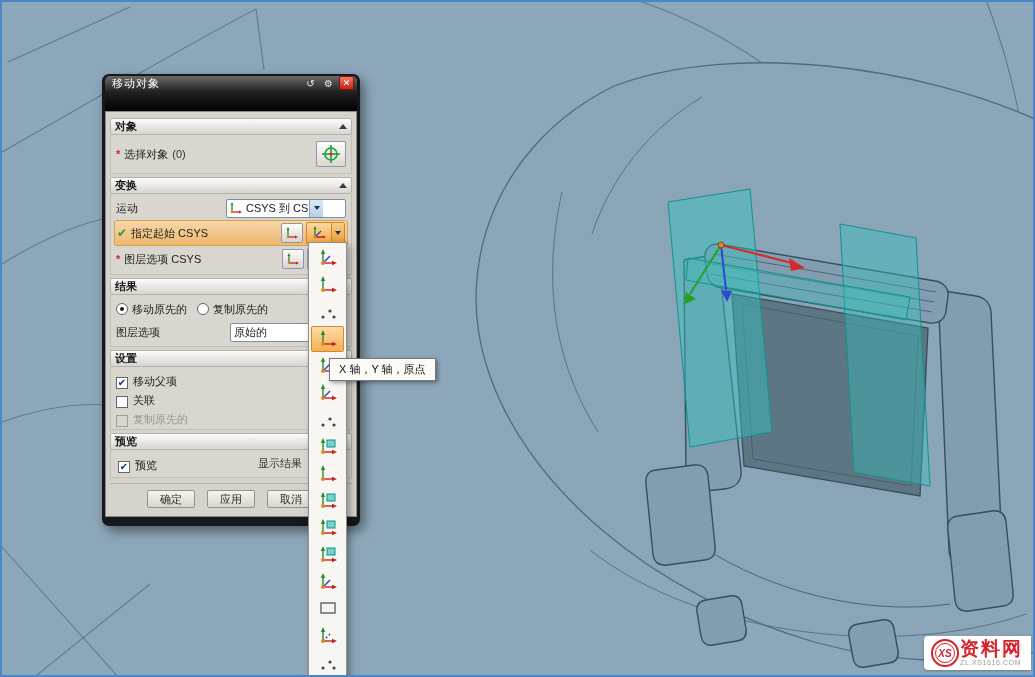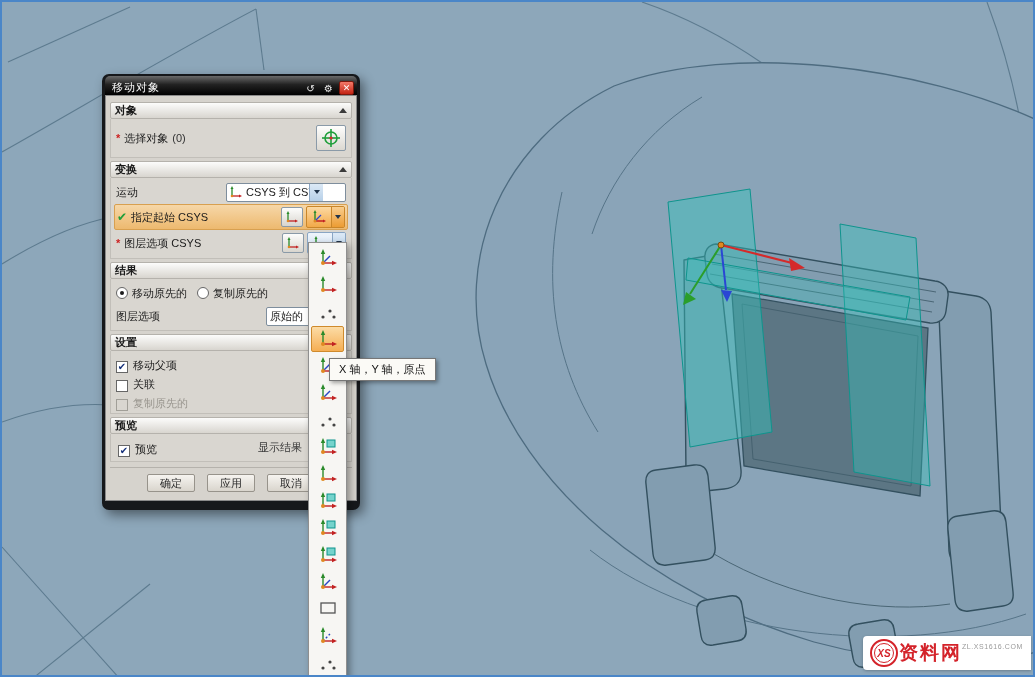--- a/index.html
+++ b/index.html
@@ -3,21 +3,21 @@
 <meta charset="utf-8">
 <style>
   *{margin:0;padding:0;box-sizing:border-box}
   html,body{background:#6b8296}
   body{font-family:"Liberation Sans","DejaVu Sans",sans-serif}
   .stage{position:relative;width:1035px;height:677px;overflow:hidden;border:2px solid #4a86c8;background:#8da7ba}
   .scene{position:absolute;left:0;top:0}
 
   
   .dialog{position:absolute;left:100px;top:72px;width:258px;background:#16181b;border-radius:7px;padding:2px 3px 9px 3px;box-shadow:4px 5px 12px rgba(0,0,0,.45);z-index:20}
-  .titlebar{height:19px;display:flex;align-items:flex-end;padding:0 3px 0 7px;background:linear-gradient(#6a6a6a,#222 45%,#000);border-radius:5px 5px 0 0;color:#fff}
+  .titlebar{height:35px;display:flex;align-items:flex-start;padding:0 3px 0 7px;background:linear-gradient(#6a6a6a,#222 45%,#000);border-radius:5px 5px 0 0;color:#fff}
   .titlebar .title{font-size:11px;flex:1;letter-spacing:1px}
   .tb-btn{width:15px;height:14px;display:flex;align-items:center;justify-content:center;font-size:10px;color:#e8e8e8;margin-left:3px;cursor:default}
   .tb-close{background:linear-gradient(#f47a6a,#c22313);border:1px solid #7d170c;border-radius:2px;color:#fff;font-weight:bold;font-size:9px}
   .dlg-body{background:#d6d3cd;border:1px solid #8a8a8a;padding:3px 4px 6px;font-size:11px;color:#1a1a1a}
   .sec-header{display:flex;align-items:center;height:17px;background:linear-gradient(#fcfcfb,#d8d5cf);border:1px solid #b5b2ac;border-radius:2px;padding:0 4px;margin-top:3px}
   .sec-header .lbl{font-weight:bold;font-size:11px;flex:1}
   .chev{width:0;height:0;border-left:4px solid transparent;border-right:4px solid transparent;border-bottom:5px solid #3a3a3a}
   .panel{background:#d9d6d0;border:1px solid #c2bfb9;border-top:none;padding:3px 3px 2px}
   .row{display:flex;align-items:center;min-height:22px;padding:1px 2px;margin-bottom:1px}
   .spacer{flex:1}
@@ -34,21 +34,21 @@
   .split-arrow::after{content:"";width:0;height:0;border-left:3.5px solid transparent;border-right:3.5px solid transparent;border-top:4.5px solid #21344a}
   .split-btn.orange{border-color:#c9862a;background:linear-gradient(#fcd9a2,#f2a948)}
   .split-btn.orange .split-arrow{background:linear-gradient(#f9cd8d,#ec9c33);border-left:1px solid #c9862a}
 
   .combo{display:flex;align-items:center;height:19px;border:1px solid #7e8e9d;background:#fff;border-radius:2px}
   .combo-text{padding:0 3px;white-space:nowrap;overflow:hidden;font-size:11px}
   .combo-arrow{width:14px;height:100%;display:flex;align-items:center;justify-content:center;background:linear-gradient(#dce9f6,#b7d0e8);border-left:1px solid #8aa6c4}
   .combo-arrow::after{content:"";width:0;height:0;border-left:3.5px solid transparent;border-right:3.5px solid transparent;border-top:4.5px solid #21344a}
   .motion-combo{width:120px}
   .motion-combo .combo-text{width:66px}
-  .layer-combo{width:80px;margin-left:auto}
+  .layer-combo{width:116px;margin-left:auto}
   .layer-combo .combo-text{flex:1}
 
   .radio{display:inline-flex;align-items:center;margin-right:10px}
   .rb{width:12px;height:12px;border:1px solid #666;border-radius:50%;background:#fff;margin-right:4px;position:relative}
   .radio.selected .rb::after{content:"";position:absolute;left:3px;top:3px;width:4px;height:4px;border-radius:50%;background:#1c1c1c}
 
   .cbitem{display:flex;align-items:flex-end;min-height:19px;padding:0 2px}
   .cb{width:12px;height:12px;background:#fff;border:1px solid #666;display:inline-flex;align-items:center;justify-content:center;margin-right:5px}
   .cbitem.checked .cb::after{content:"✔";font-size:10px;font-weight:bold;color:#15307a;line-height:1}
   .cbitem.disabled .cb{background:#d9d6d0;border-color:#a19f98}
@@ -69,21 +69,21 @@
   .glyph.dots svg .p-axes,.glyph.dots svg .p-dot{display:none}
   .glyph.dots svg .p-dots{display:inline}
   .glyph.view svg .p-axes,.glyph.view svg .p-dot{display:none}
   .glyph.view svg .p-view{display:inline}
 
   
   .tooltip{position:absolute;left:327px;top:356px;background:#fbfaf6;border:1px solid #767676;padding:3px 9px;font-size:11px;color:#111;box-shadow:2px 2px 4px rgba(0,0,0,.35);z-index:40;white-space:nowrap}
 
   
   .watermark{position:absolute;right:2px;bottom:5px;background:#fff;border-radius:4px 0 0 4px;padding:2px 8px 2px 6px;display:flex;align-items:center;z-index:15;box-shadow:0 1px 3px rgba(0,0,0,.25)}
-  .wm-col{display:flex;line-height:1.05}
+  .wm-col{display:flex;flex-direction:column;line-height:1.05}
   .wm-brand{color:#d4232a;font-weight:bold;font-size:19px;letter-spacing:2px}
   .wm-url{color:#9a9a9a;font-size:7px;letter-spacing:.6px}
 </style>
 </head>
 <body>
 
 <div class="stage">
 
   <svg class="scene" width="1035" height="677" viewBox="0 0 1035 677">
     <rect x="0" y="0" width="1035" height="677" fill="#8da7ba"></rect>

